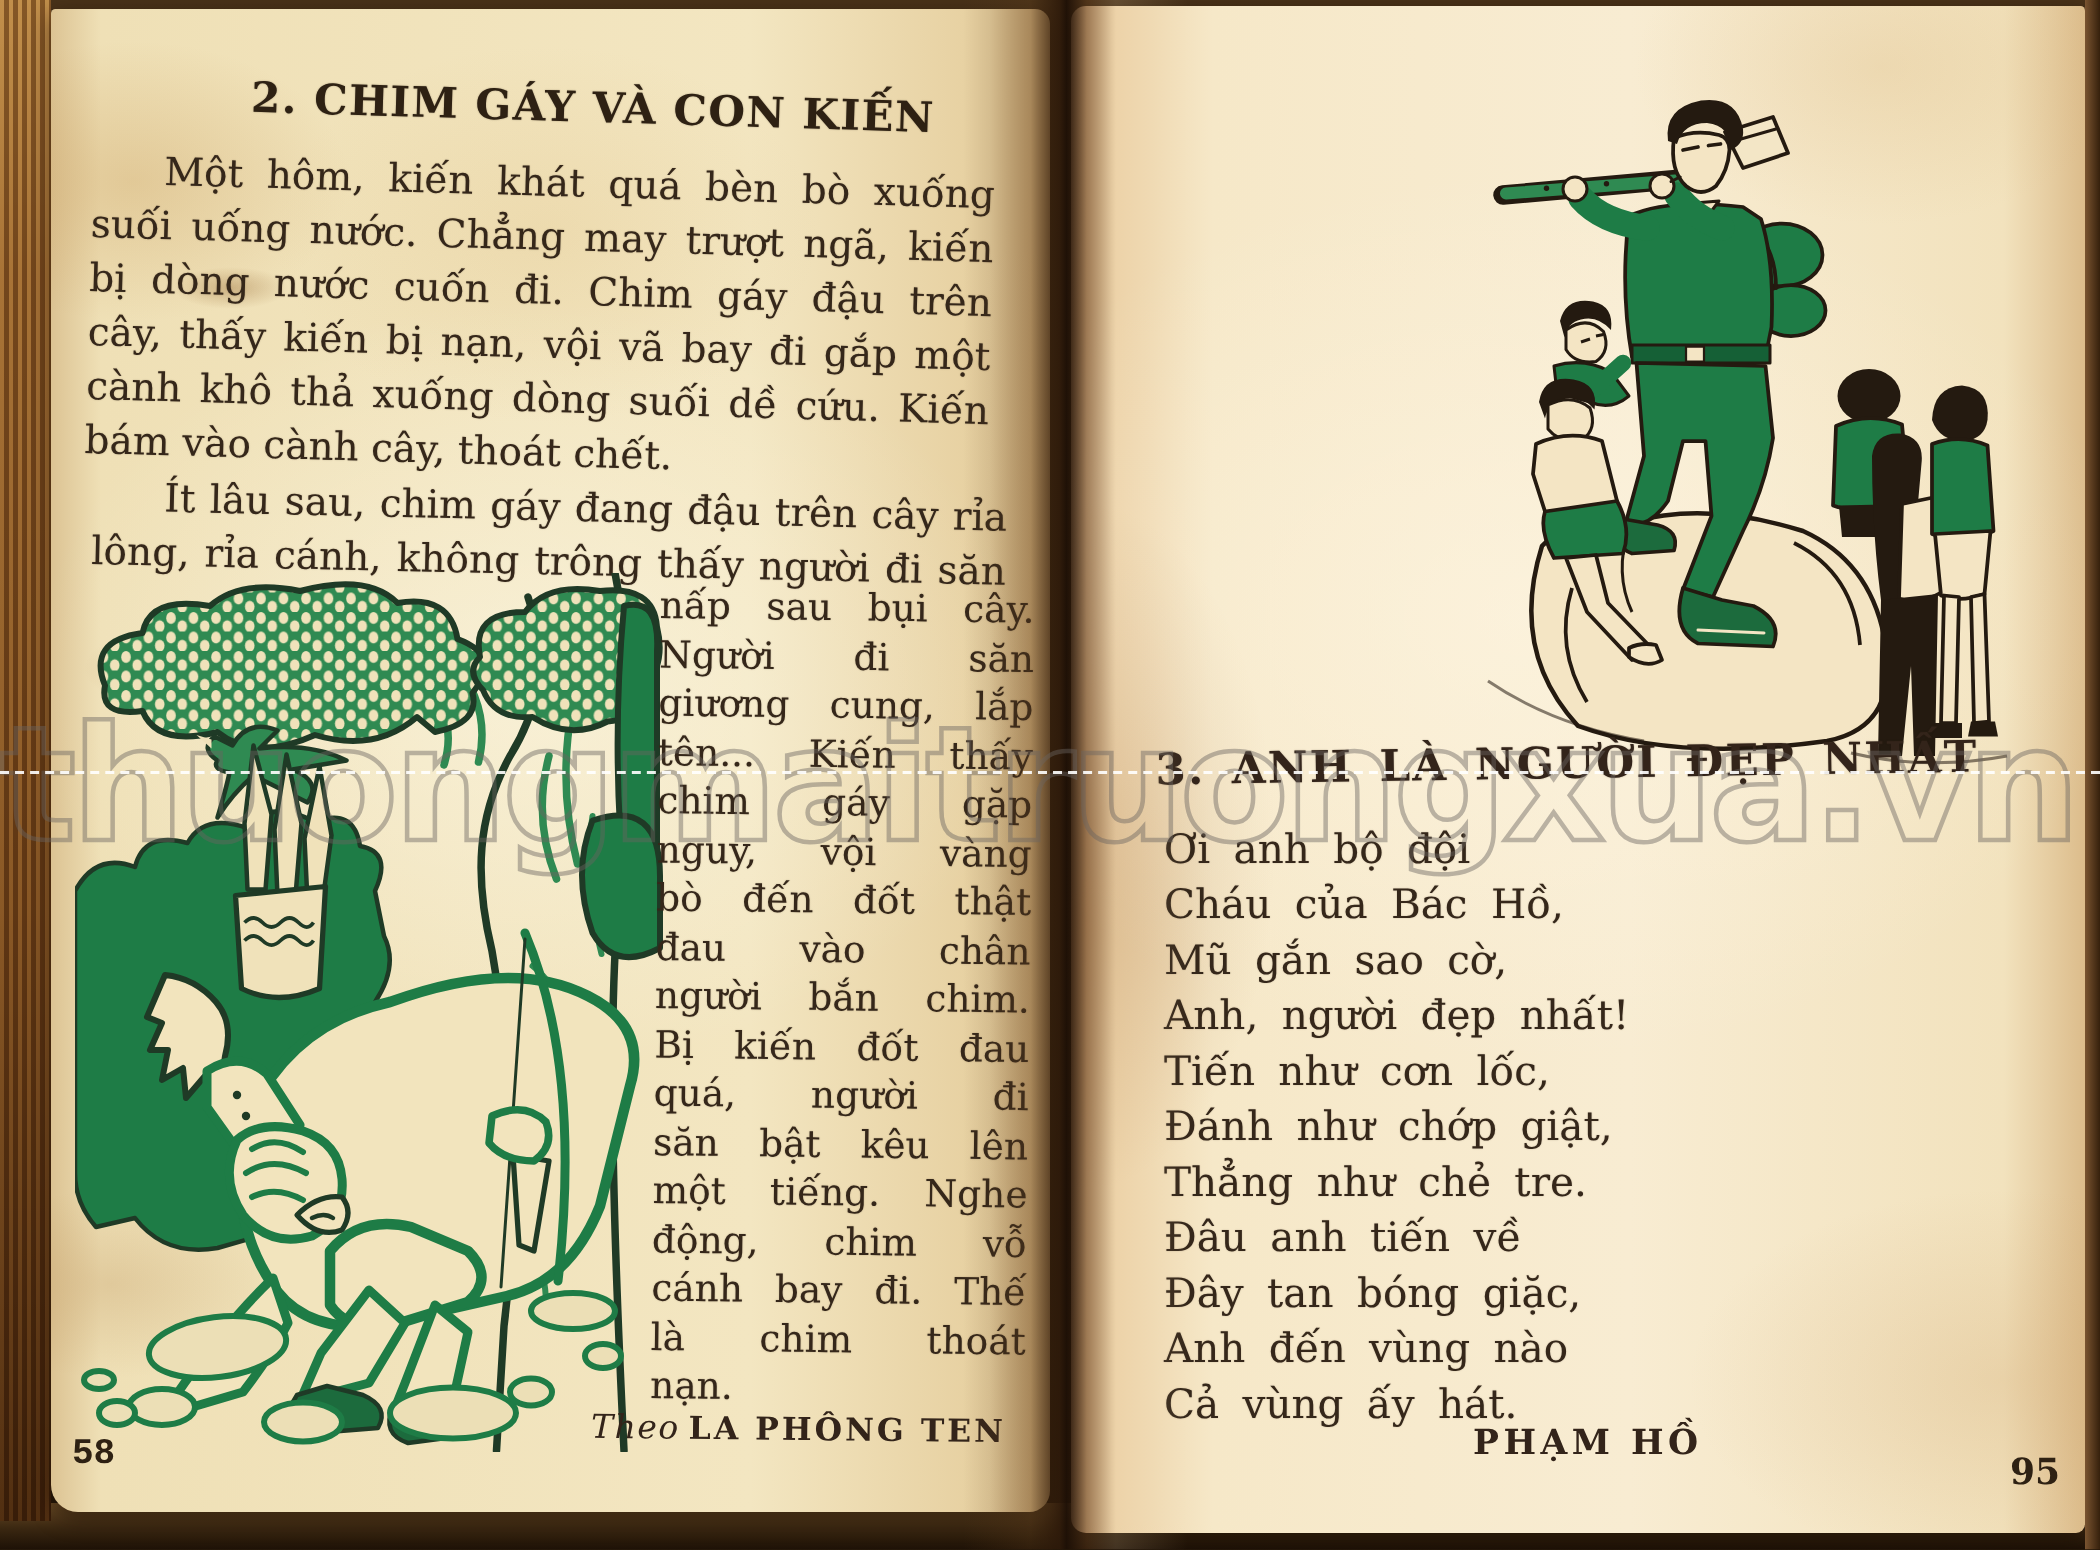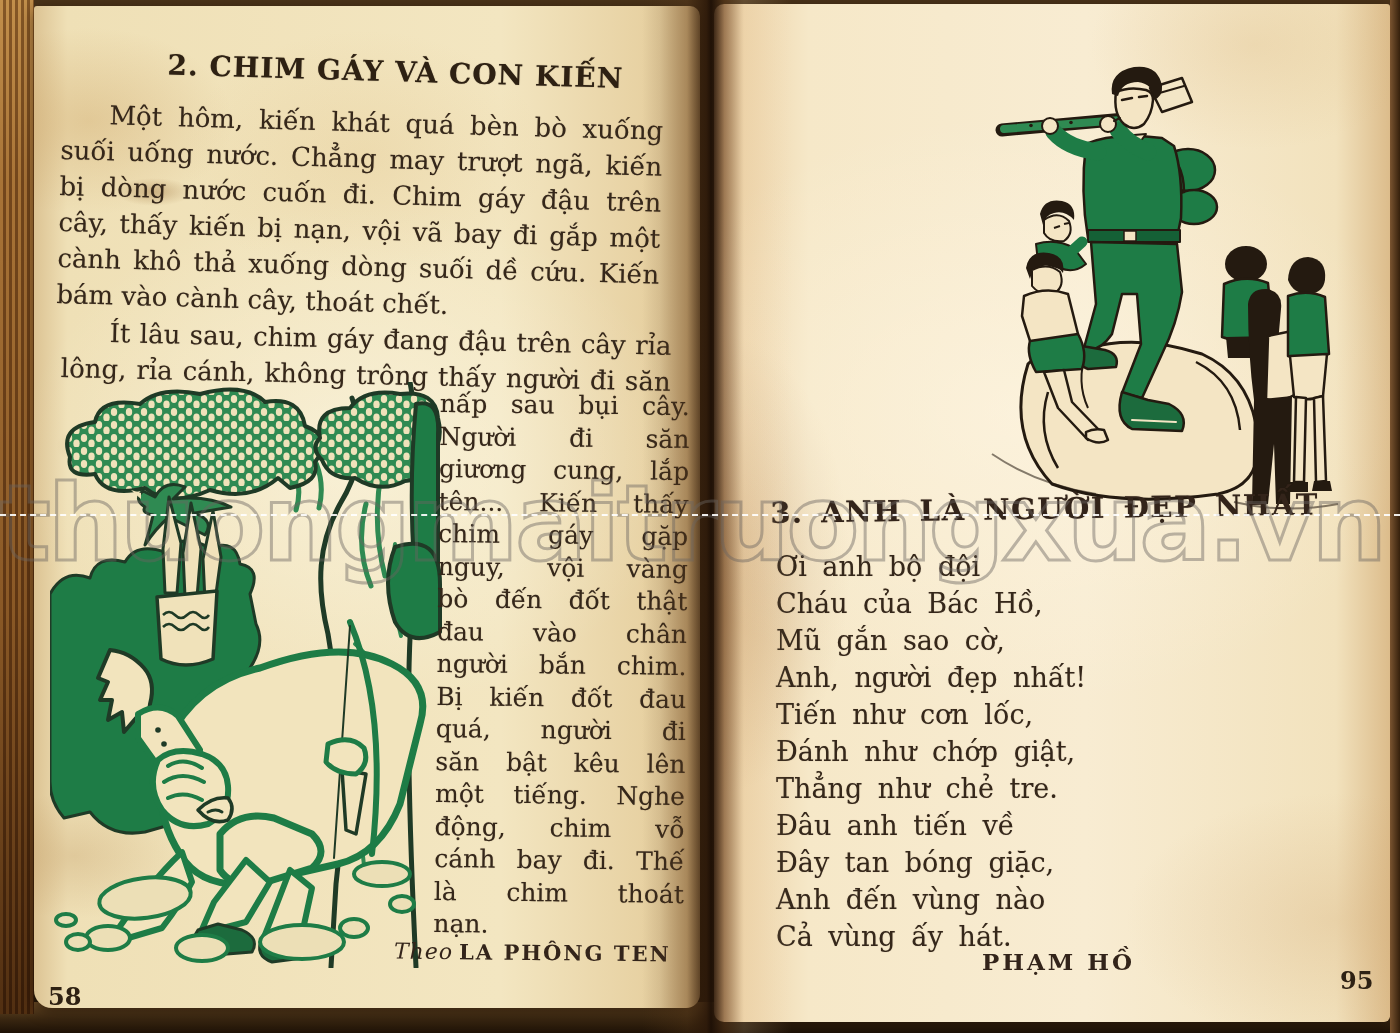--- a/index.html
+++ b/index.html
@@ -182,21 +182,21 @@
       <div class="jl">động, chim vỗ</div>
       <div class="jl">cánh bay đi. Thế</div>
       <div class="jl">là chim thoát</div>
       <div class="jl-left">nạn.</div>
     </div>
 
     <div class="tl attr-line" style="left:360px;top:934px;">
       <span class="pre">Theo</span><span class="name">LA PHÔNG TEN</span>
     </div>
 
-    <div class="tl pagenum" style="left:14px;top:976px;">58</div>
+    <div class="tl pagenum" style="left:14px;top:950px;font-family:Liberation Mono, monospace;">58</div>
   </div>
 
   <div class="page page-right">
 
     <svg class="tl" style="left:222px;top:48px;" width="424" height="462" viewBox="0 0 424 462" aria-label="soldier-playing-flute-with-children">
       <g fill="none" stroke="#241a10" stroke-width="3" stroke-linejoin="round">
         <path d="M92,312 Q70,382 116,432 Q182,456 282,442 Q332,432 320,372 Q310,322 266,302 Q202,282 152,296 Q106,296 92,312 Z" fill="#f4e5c4"></path>
         <path d="M112,340 Q100,380 122,416" stroke-width="2.5"></path>
         <path d="M260,310 Q300,330 304,378" stroke-width="2.5"></path>
         <path d="M150,300 Q140,330 152,356" stroke-width="2"></path>

